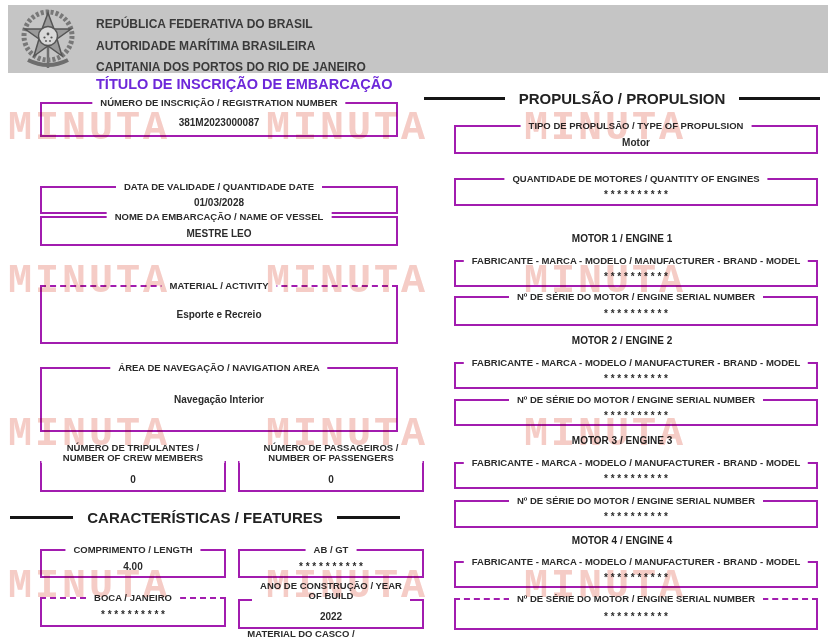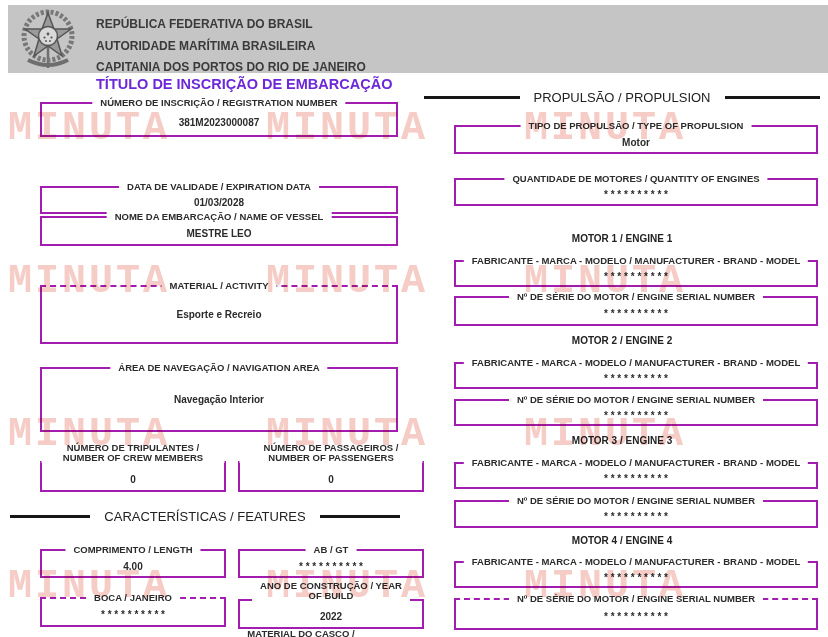--- a/index.html
+++ b/index.html
@@ -33,21 +33,21 @@
     width:200px;padding:0 4px;
   }
   .fvalue{font-size:10px;font-weight:bold;padding-top:5px;text-align:center;color:#2b2b2b;}
   .fbox.tall .fvalue{padding-top:0;}
   
   .half-l{left:2px;right:auto;width:182px;}
   .half-r{left:200px;right:auto;width:182px;}
   
   .sec{position:absolute;left:0;right:0;display:flex;align-items:center;gap:14px;}
   .sec .rule{flex:1;height:3px;background:#161616;}
-  .sec .sec-title{font-size:13px;font-weight:normal;white-space:nowrap;color:#222;}
+  .sec .sec-title{font-size:15px;font-weight:bold;white-space:nowrap;color:#222;}
   
   .eng-title{position:absolute;left:0;right:0;text-align:center;font-size:10px;font-weight:bold;color:#222;}
   
   .free-label{position:absolute;text-align:center;font-size:9.5px;font-weight:bold;line-height:10px;color:#2b2b2b;}
   
   .wm{position:absolute;inset:0;pointer-events:none;z-index:40;mix-blend-mode:multiply;font-family:Liberation Mono, monospace;}
   .wm span{
     position:absolute;font-size:40px;line-height:38px;font-weight:bold;
     letter-spacing:3px;color:#f5ccc6;
   }
@@ -80,21 +80,21 @@
 
   <div class="col col-left">
 
     <div class="fbox" style="top:102px;height:31px">
       <span class="flabel">NÚMERO DE INSCRIÇÃO / REGISTRATION NUMBER</span>
       <span class="fvalue">381M2023000087</span>
     </div>
 
 
     <div class="fbox" style="top:186px;height:24px">
-      <span class="flabel">DATA DE VALIDADE / EXPIRATION DATA</span>
+      <span class="flabel">DATA DE VALIDADE / QUANTIDADE DATE</span>
       <span class="fvalue">01/03/2028</span>
     </div>
 
     <div class="fbox" style="top:216px;height:26px">
       <span class="flabel">NOME DA EMBARCAÇÃO / NAME OF VESSEL</span>
       <span class="fvalue">MESTRE LEO</span>
     </div>
 
     <div class="fbox dashed tall" style="top:285px;height:55px">
       <span class="flabel">MATERIAL / ACTIVITY</span>

